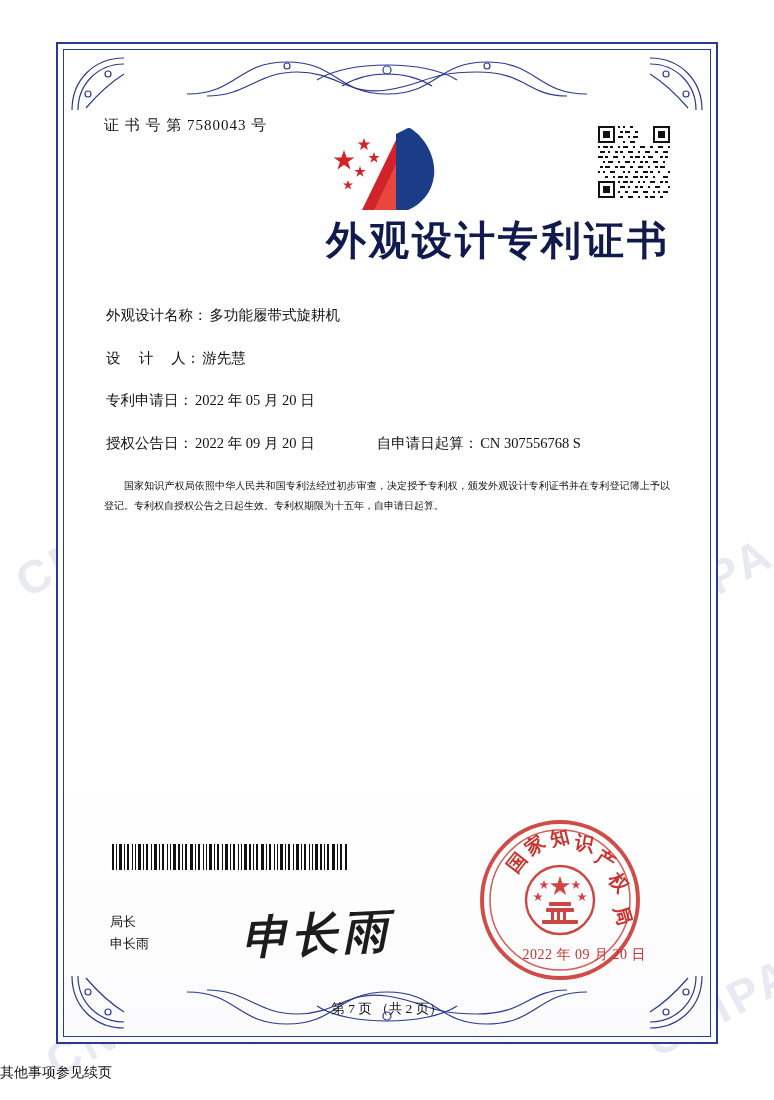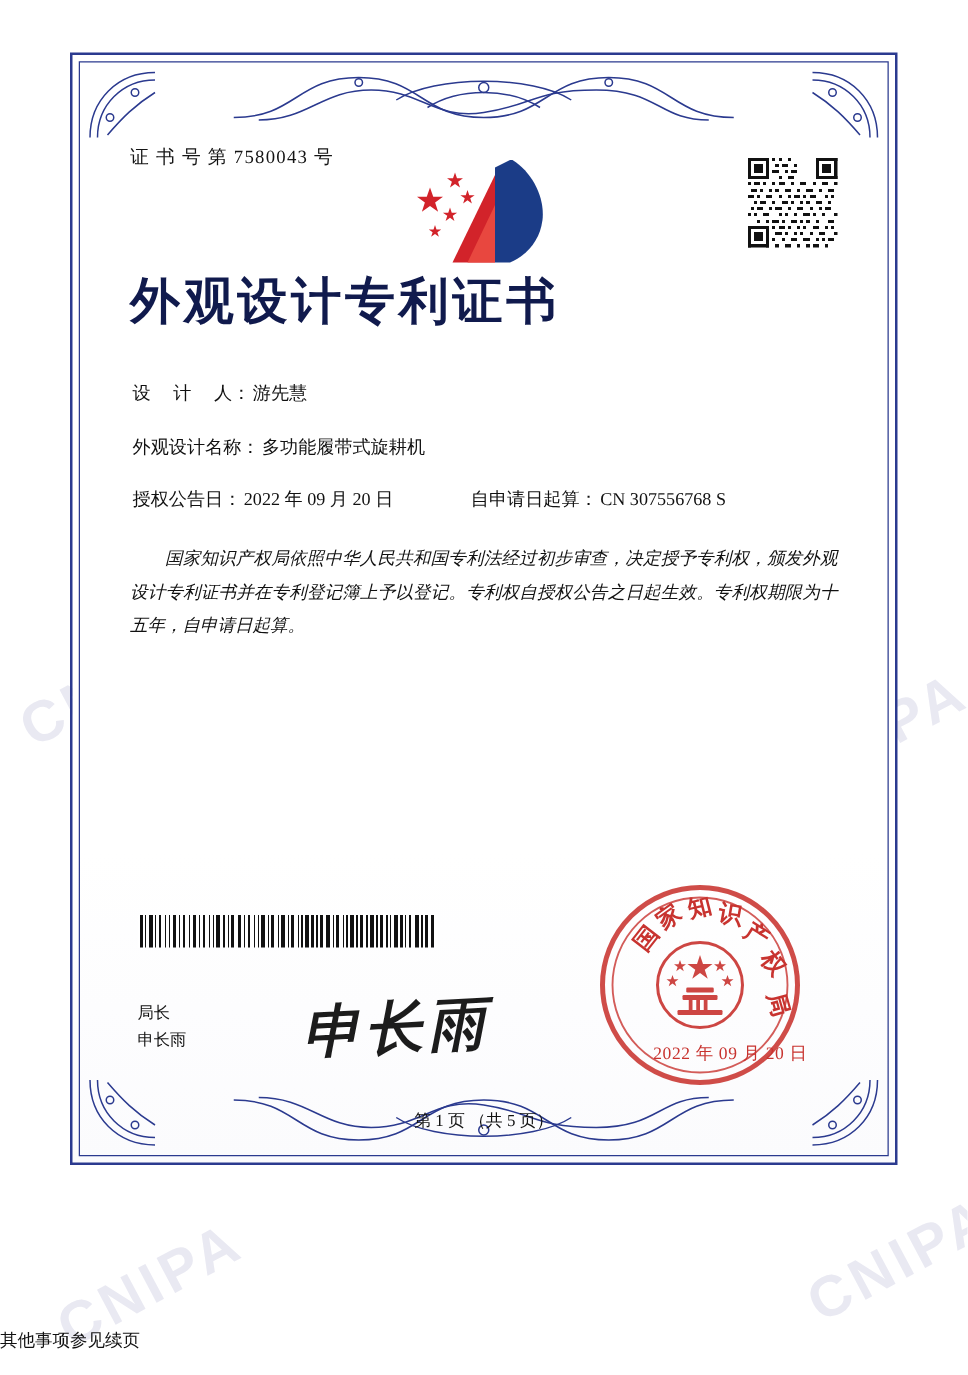--- a/index.html
+++ b/index.html
@@ -33,21 +33,21 @@
   .wm4 { left: 620px;  top: 560px;  font-size: 46px; transform: rotate(-28deg); }
   .wm5 { left: 40px;   top: 1000px; font-size: 46px; transform: rotate(-28deg); }
   .wm6 { left: 640px;  top: 980px;  font-size: 46px; transform: rotate(-28deg); }
 
   
   .cert {
     position: absolute;
     left: 56px;
     top: 42px;
     width: 662px;
-    height: 890px;
+    height: 1002px;
     box-sizing: border-box;
     border: 2px solid #2b3a8f;
     background: linear-gradient(180deg, #ffffff 0%, #ffffff 72%, #fbfbfd 100%);
     z-index: 1;
   }
   .cert:after {
     content: "";
     position: absolute;
     left: 5px; top: 5px; right: 5px; bottom: 5px;
     border: 1px solid #2b3a8f;
@@ -117,21 +117,21 @@
     position: absolute;
     left: 50%;
     transform: translateX(-50%);
     top: 80px;
     width: 130px;
     height: 92px;
     z-index: 5;
   }
 
   .title {
-    text-align: left;
+    text-align: right;
     font-size: 40px;
     font-weight: bold;
     letter-spacing: 3px;
     color: #101a4d;
     margin-top: 78px;
     font-family: "DejaVu Serif", "Liberation Serif", serif;
   }
 
   .fields {
     margin-top: 38px;
@@ -153,25 +153,24 @@
     margin-left: 2px;
   }
   .field-row.split {
     justify-content: flex-start;
     align-items: flex-end;
   }
   .split-gap { width: 62px; flex: none; }
 
   .paras {
     margin-top: 4px;
-    font-size: 14px;
+    font-size: 10px;
     line-height: 1.95;
     color: #111;
     text-align: justify;
-    font-style: italic;
   }
   .para { text-indent: 2em; }
 
   
   .barcode {
     position: absolute;
     left: 52px;
     bottom: 172px;
     width: 240px;
     height: 26px;
@@ -475,30 +474,34 @@
 
   <div class="content">
 
     <div class="cert-no">证 书 号 第 7580043 号</div>
 
     <div class="title">外观设计专利证书</div>
 
     <div class="fields">
 
       <div class="field-row">
+        <span class="field-label">外观设计名称：</span>
+        <span class="field-value">多功能履带式旋耕机</span>
+      </div>
+
+      <div class="field-row">
         <span class="field-label">设　 计　 人：</span>
         <span class="field-value">游先慧</span>
       </div>
 
+
       <div class="field-row">
-        <span class="field-label">外观设计名称：</span>
-        <span class="field-value">多功能履带式旋耕机</span>
+        <span class="field-label">专利申请日：</span>
+        <span class="field-value">2022 年 05 月 20 日</span>
       </div>
-
-
 
 
 
       <div class="field-row split">
         <span class="field-label">授权公告日：</span>
         <span class="field-value">2022 年 09 月 20 日</span>
         <span class="split-gap"></span>
         <span class="field-label">自申请日起算：</span>
         <span class="field-value">CN 307556768 S</span>
       </div>
@@ -618,17 +621,17 @@
         <text x="76" y="30" transform="rotate(-14 76 30)">知</text>
         <text x="98" y="32" transform="rotate(10 98 32)">识</text>
         <text x="118" y="44" transform="rotate(32 118 44)">产</text>
         <text x="132" y="63" transform="rotate(52 132 63)">权</text>
         <text x="138" y="92" transform="rotate(74 138 92)">局</text>
       </g>
     </svg>
   </div>
   <div class="seal-date">2022 年 09 月 20 日</div>
 
-  <div class="page-no">第 1 页 （共 5 页）</div>
+  <div class="page-no">第 7 页 （共 2 页）</div>
 
 </div>
 
 <div class="footer-note">其他事项参见续页</div>
 
 </body></html>

